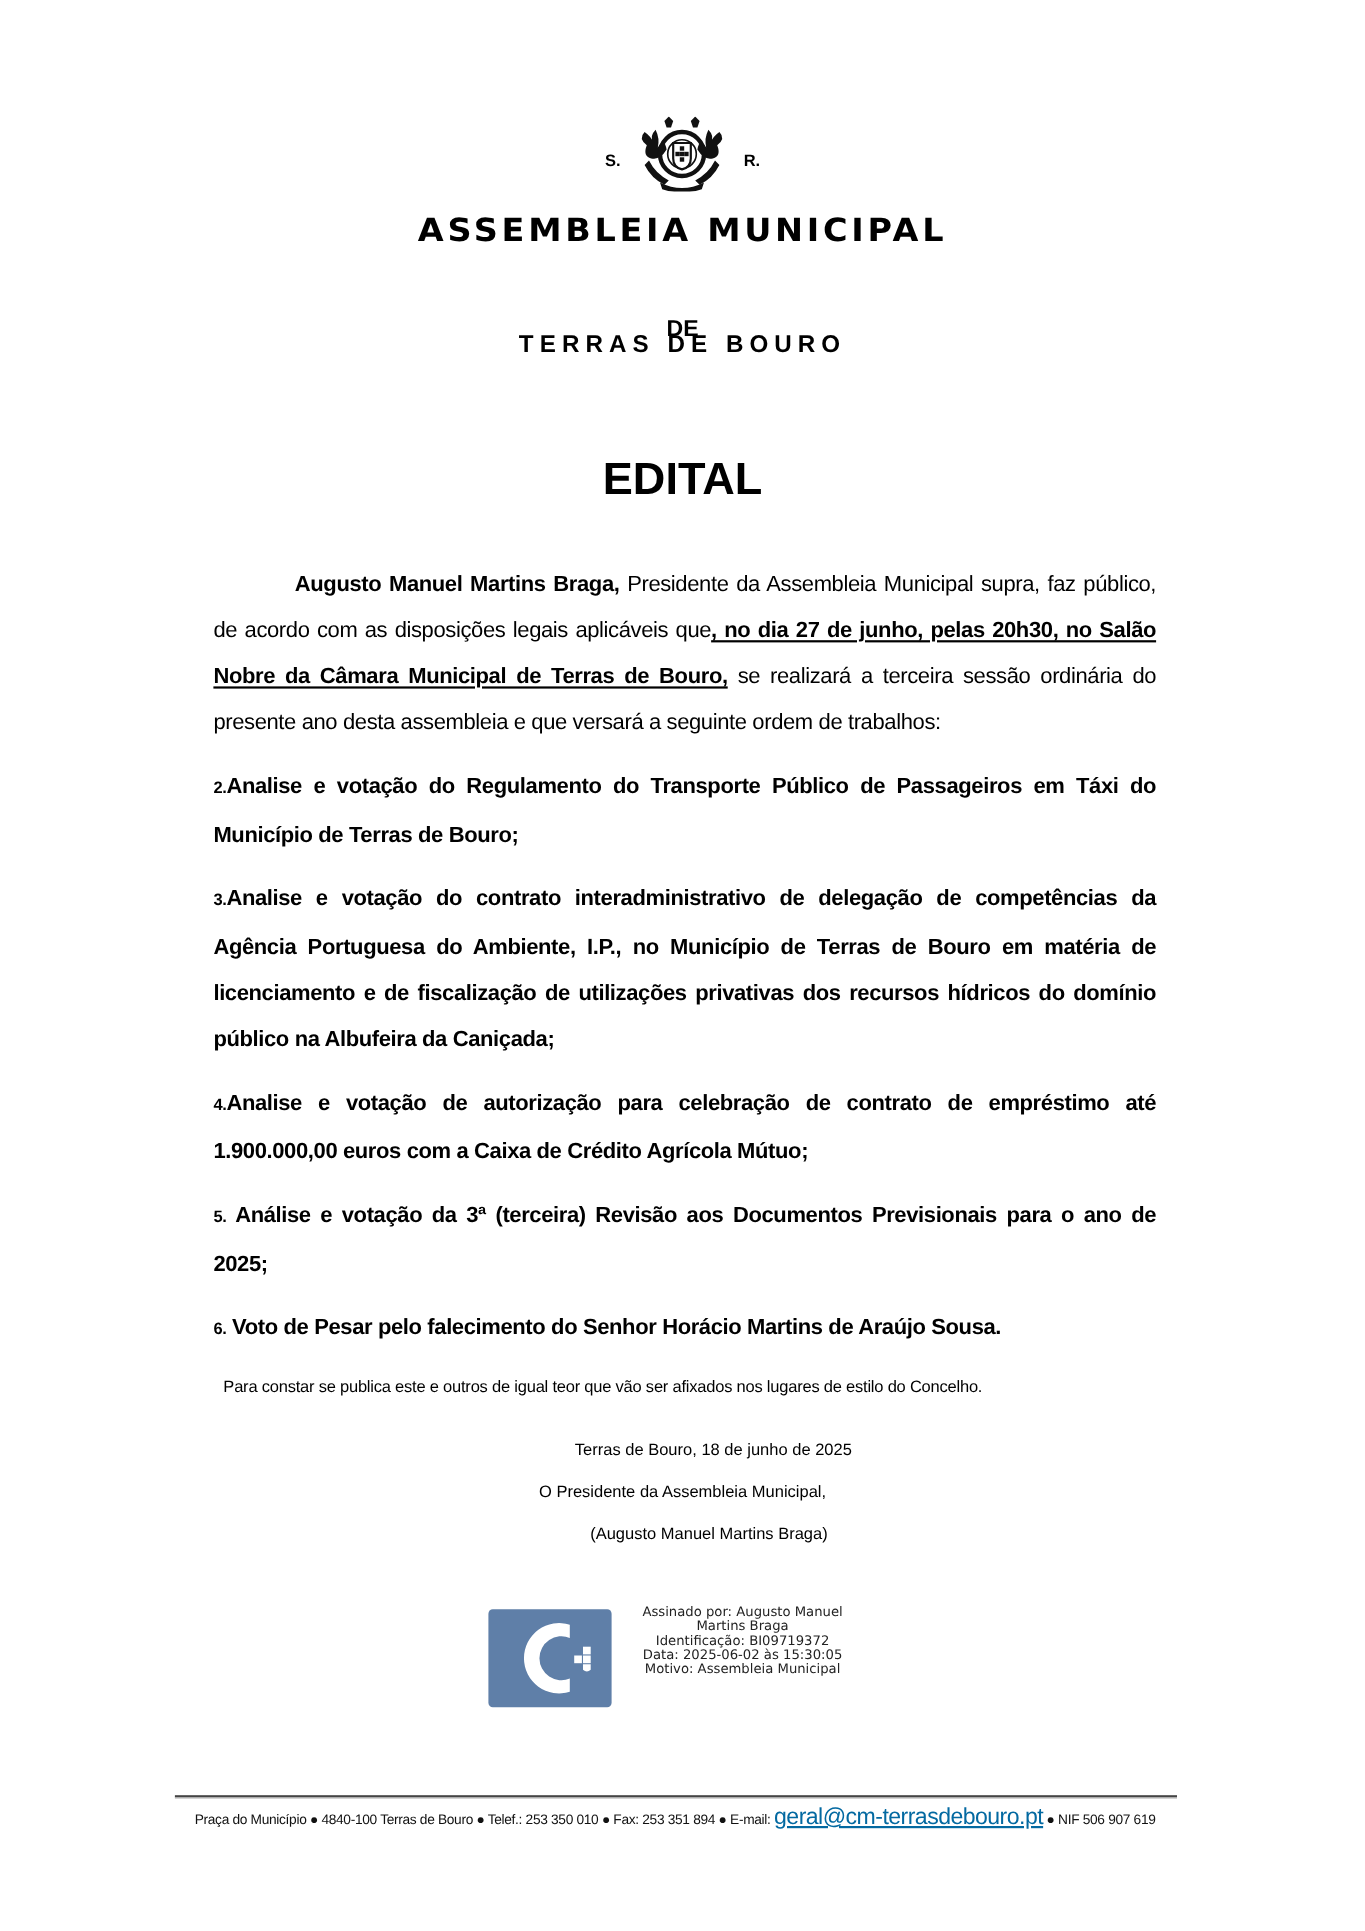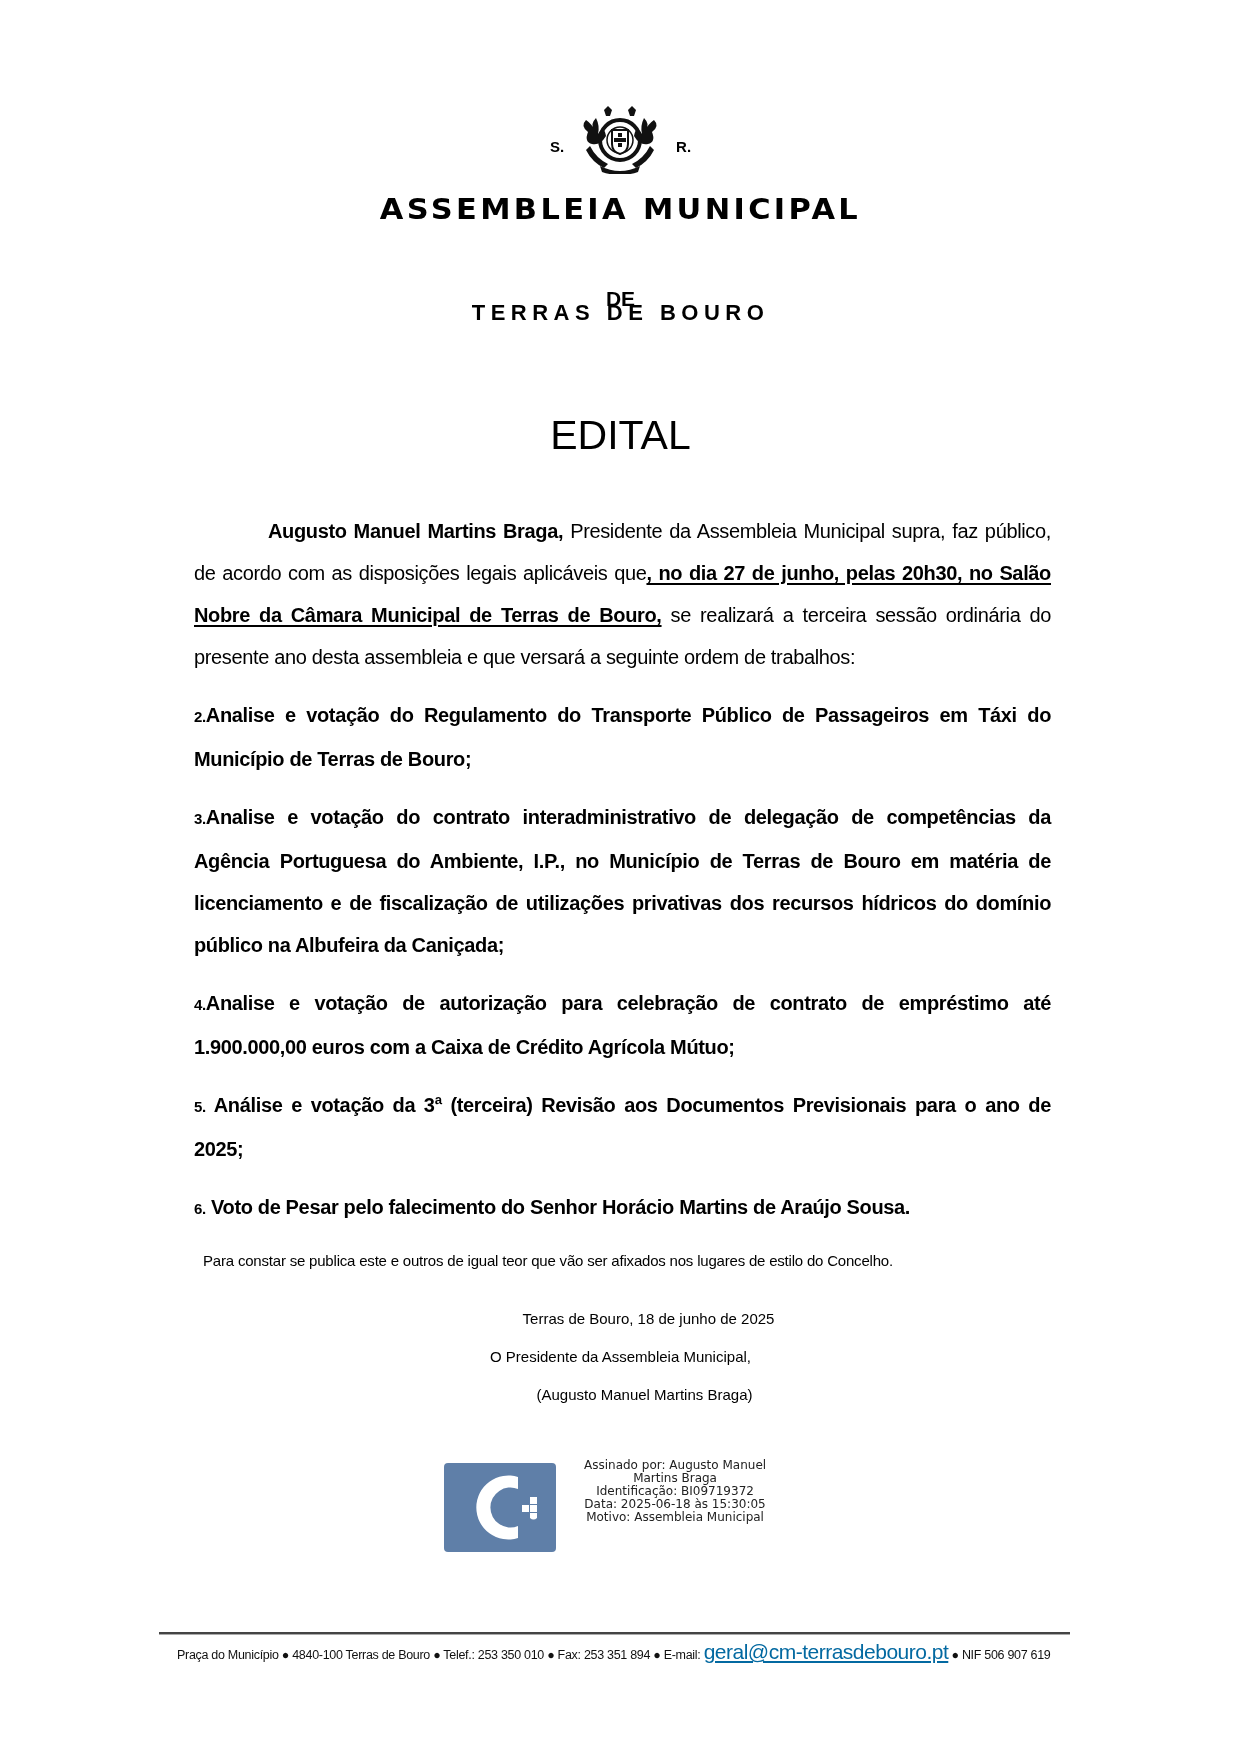--- a/index.html
+++ b/index.html
@@ -17,21 +17,21 @@
     .org-title {
       left: 0; width: 1241px; top: 192px; text-align: center;
       font-family: "DejaVu Sans", sans-serif; font-weight: bold;
       font-size: 29px; letter-spacing: 3.2px; transform: scaleX(1.05);
     }
     .org-de { left: 0; width: 1241px; top: 243px; text-align: center; font-weight: bold; font-size: 21px; margin-top: 44px; }
     .org-place {
       left: 0; width: 1241px; top: 300px; text-align: center;
       font-weight: bold; font-size: 22px; letter-spacing: 5.5px;
     }
-    .doc-title { left: 0; width: 1241px; top: 412px; text-align: center; font-weight: normal; font-size: 41px; }
+    .doc-title { left: 0; width: 1241px; top: 412px; text-align: center; font-weight: bold; font-size: 41px; }
     .body-text {
       left: 178px; width: 889px; top: 494px;
       font-family: "Liberation Sans Narrow", "Liberation Sans", sans-serif;
       font-size: 20px; line-height: 42px; text-align: justify;
       letter-spacing: -0.35px;
     }
     .body-text p { margin: 16px; }
     .intro { text-indent: 74px; }
     .u { text-decoration: underline; text-underline-offset: 3px; }
     .b { font-weight: bold; }
@@ -116,18 +116,18 @@
     <rect x="86" y="34" width="7" height="7" fill="#ffffff"></rect>
     <rect x="78" y="42" width="7" height="7" fill="#ffffff"></rect>
     <rect x="86" y="42" width="7" height="7" fill="#ffffff"></rect>
     <path d="M86 50 H93 V55 Q89.5 58 86 55 Z" fill="#ffffff"></path>
   </svg>
 </div>
 <div class="abs cert-text">
   <div>Assinado por: Augusto Manuel</div>
   <div>Martins Braga</div>
   <div>Identificação: BI09719372</div>
-  <div>Data: 2025-06-18 às 15:30:05</div>
+  <div>Data: 2025-06-02 às 15:30:05</div>
   <div>Motivo: Assembleia Municipal</div>
 </div>
 
 <div class="abs footer-rule"></div>
 <div class="abs footer-text"><span>Praça do Município ● 4840-100 Terras de Bouro ● Telef.: 253 350 010  ●  Fax: 253 351 894 ● E-mail: </span><a class="email">geral@cm-terrasdebouro.pt</a><span> ● NIF 506 907 619</span></div>
 
 </body></html>

